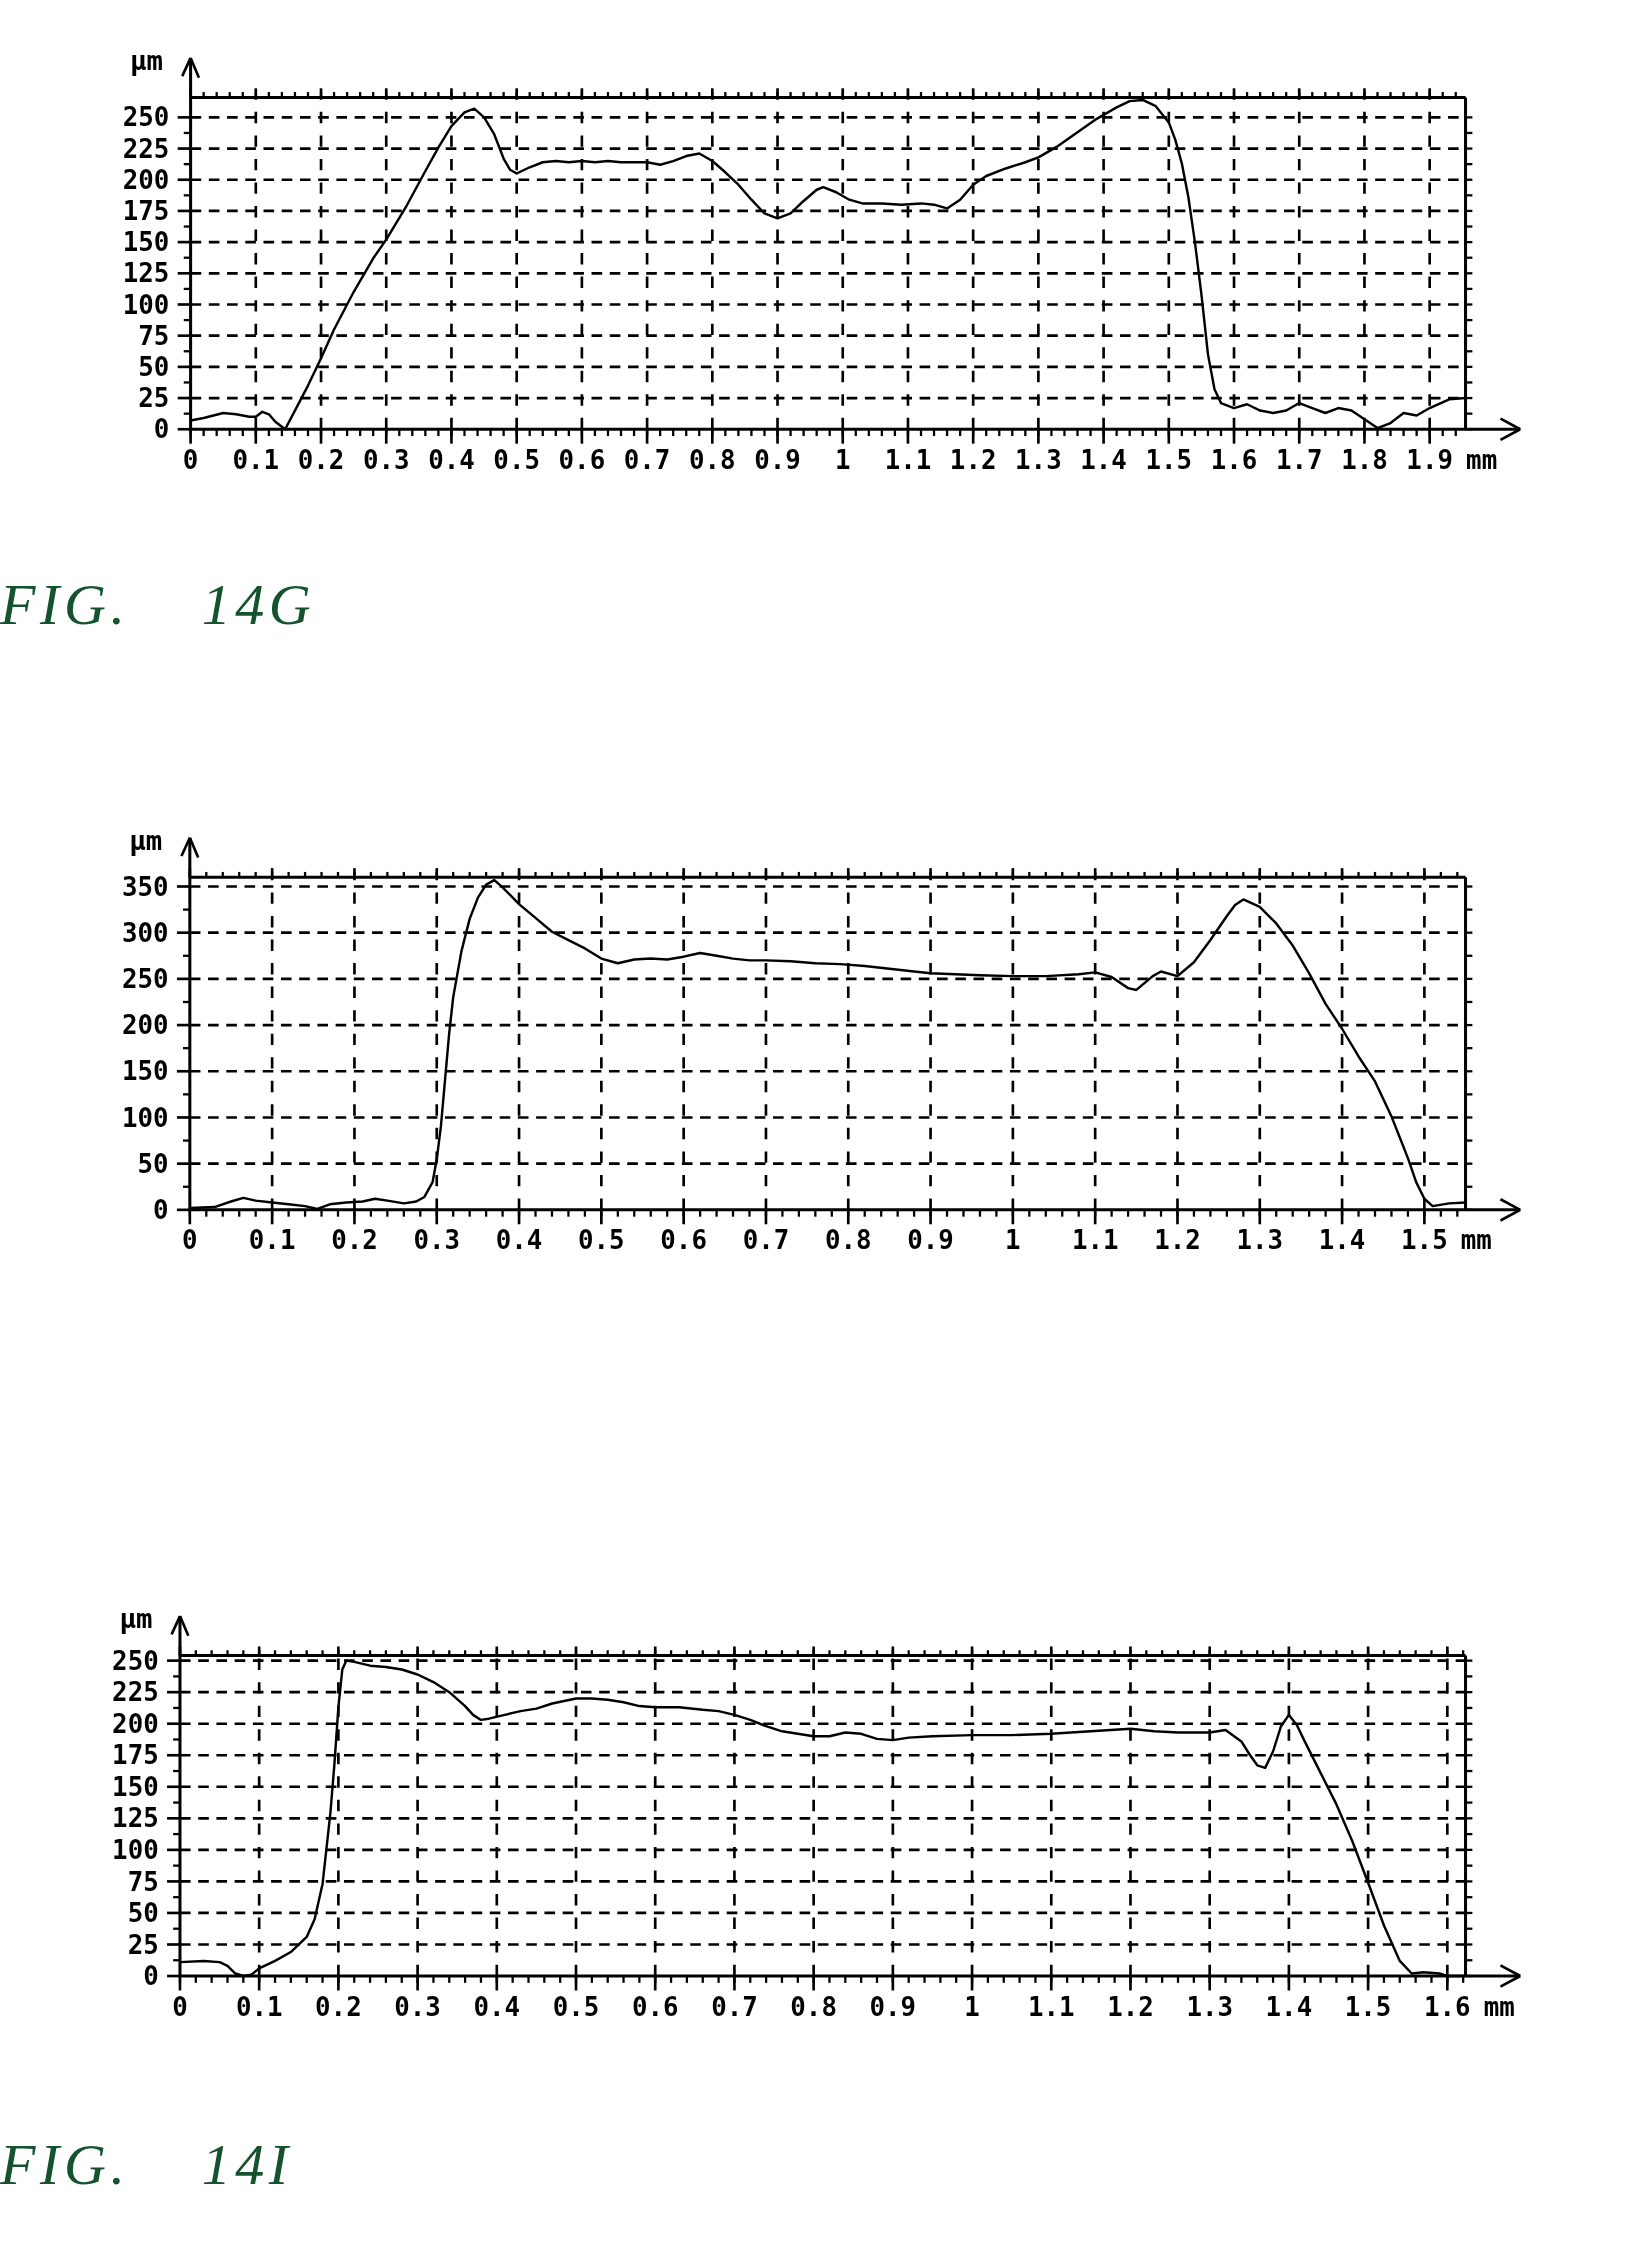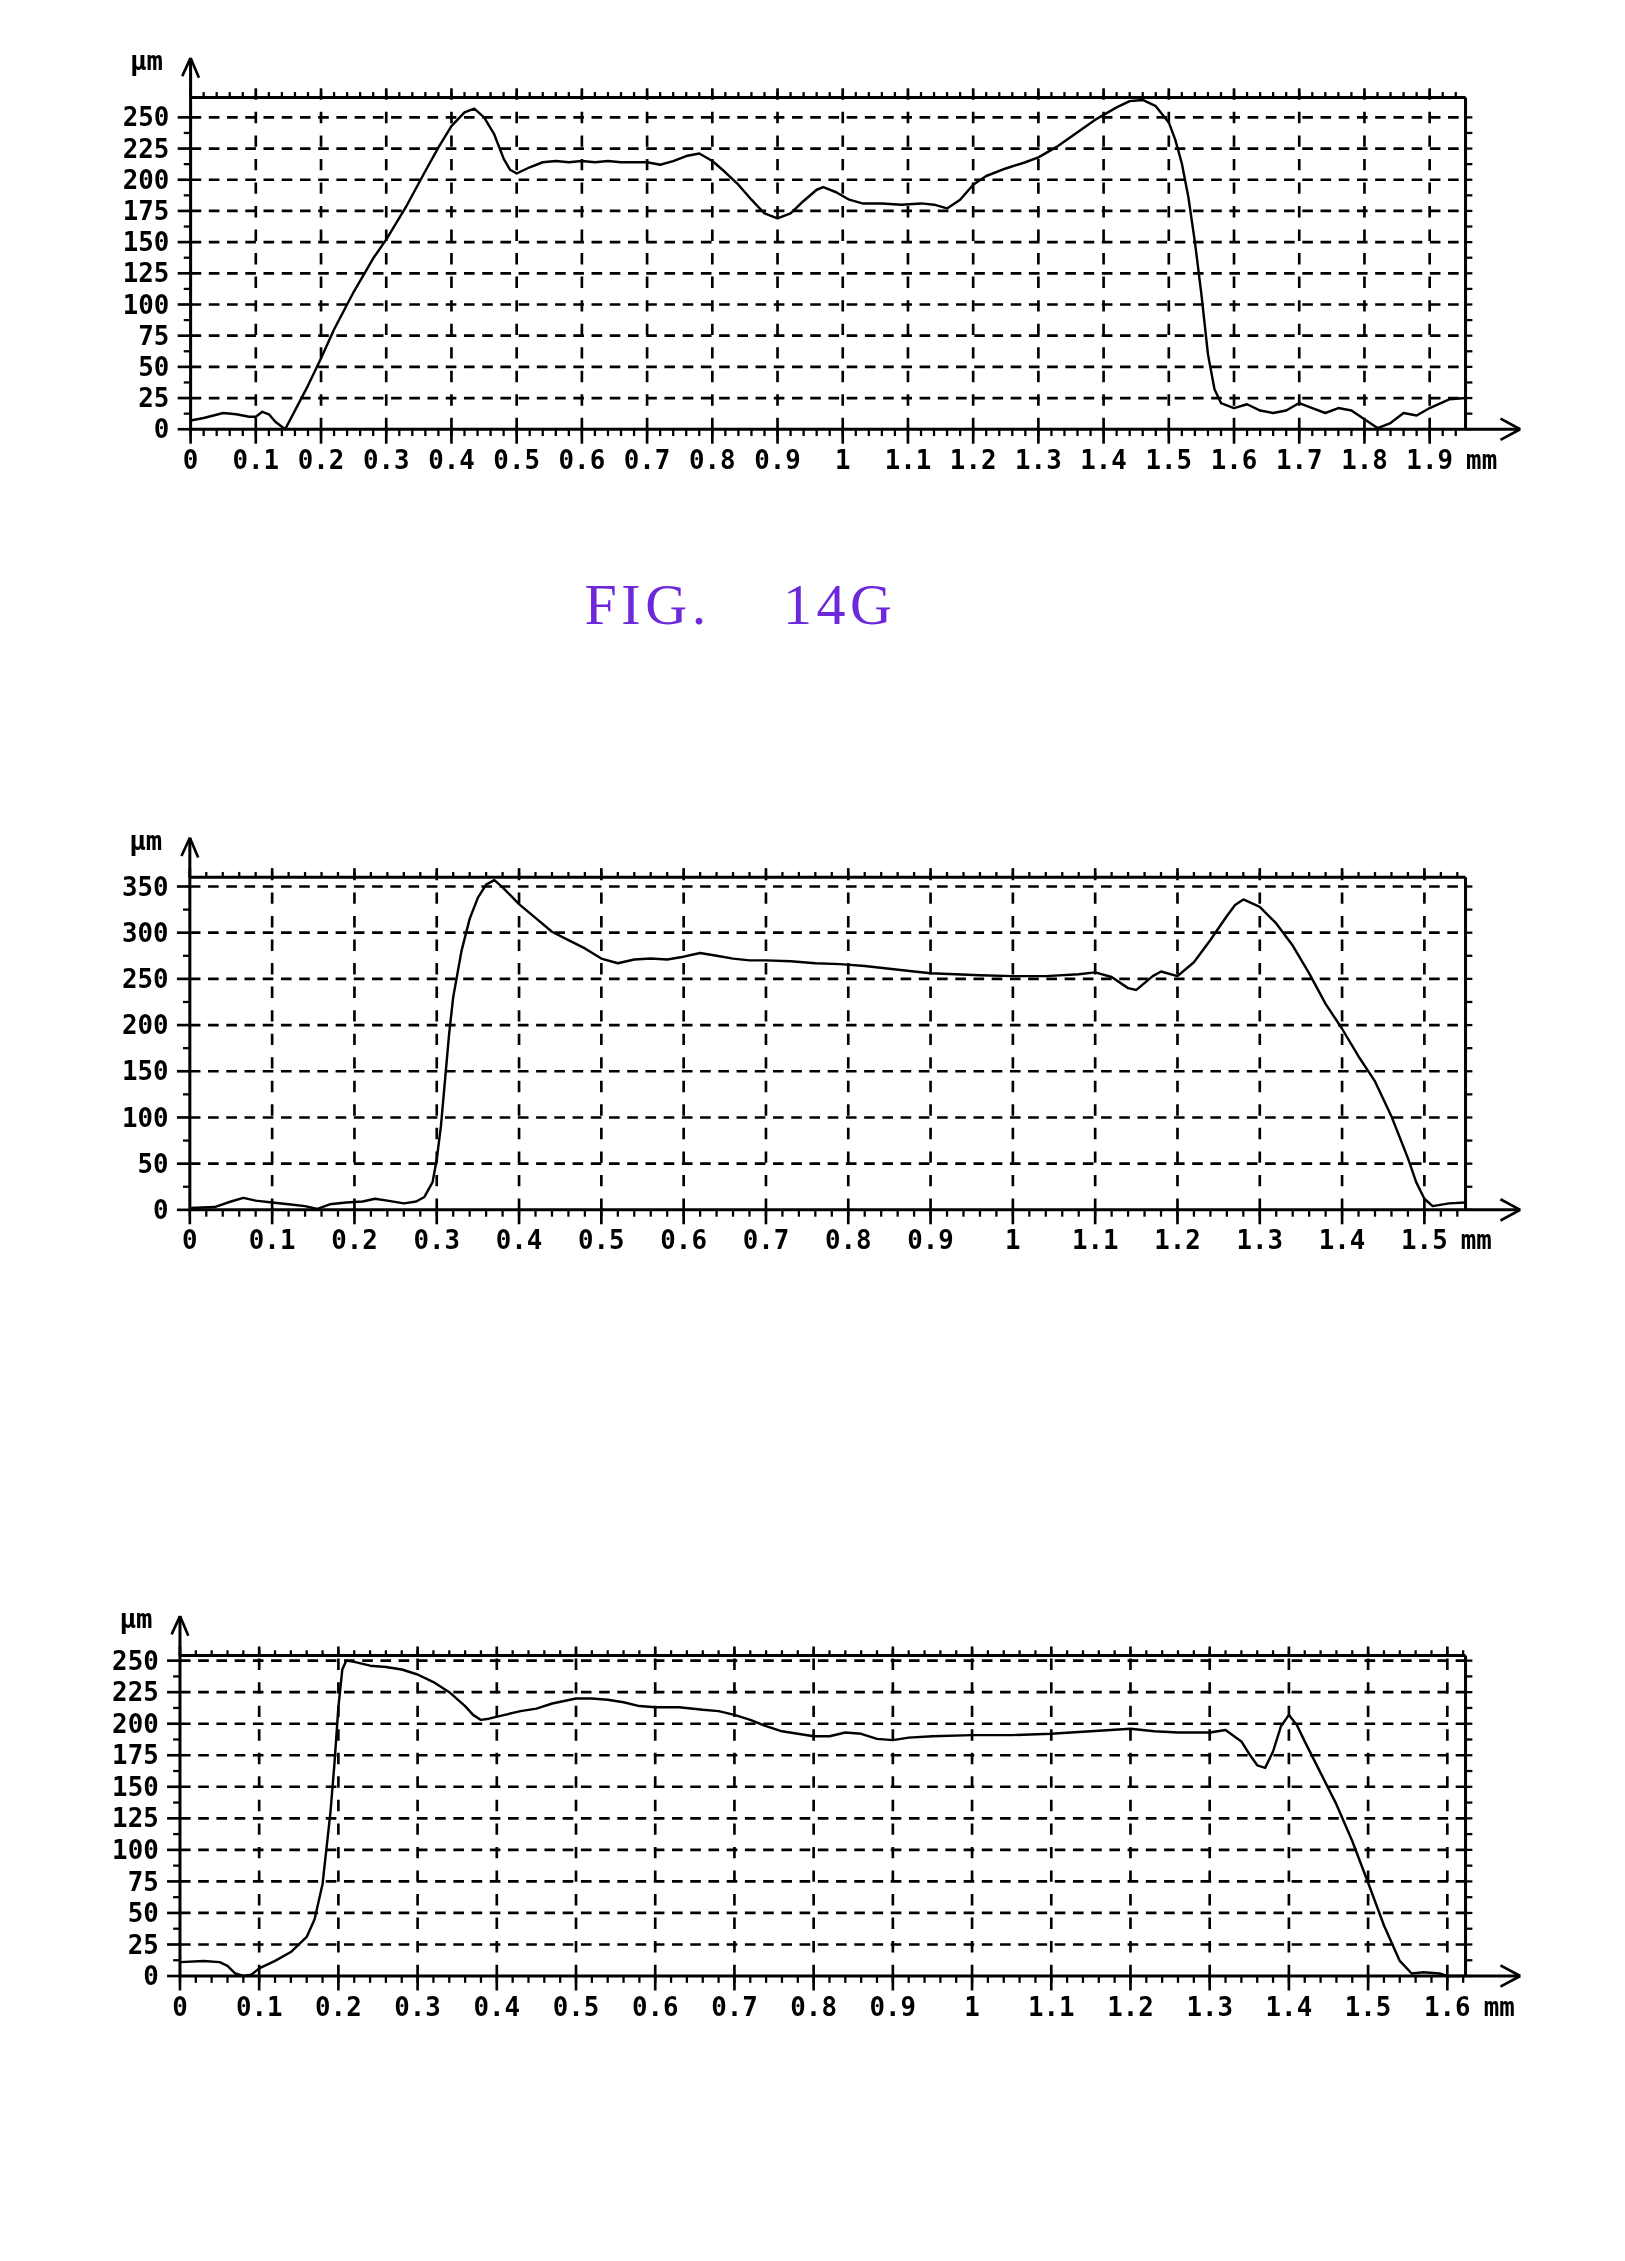--- a/index.html
+++ b/index.html
@@ -7,26 +7,26 @@
     position:relative;
     width:1625px;height:2261px;
     background:#ffffff;
     font-family:"DejaVu Sans Mono", monospace;
     overflow:hidden;
   }
   #figure-svg{position:absolute;left:0;top:0;}
   .fig-caption{
     position:absolute;
     left:0;width:1481px;
-    text-align:center;
     font-family:"Liberation Serif", serif;
+    font-style:italic;
     font-size:58px;
     letter-spacing:4.6px;
     word-spacing:53px;
-    color:#6d28d9;
+    color:#14532d;
     line-height:1;
     white-space:pre;
   }
   #caption-1{top:576px;}
   #caption-2{top:1364px;}
   #caption-3{top:2136px;}
 </style>
 </head>
 <body>
 
@@ -959,14 +959,15 @@
       <line x1="1930" y1="2228.181102362205" x2="1939" y2="2228.181102362205" stroke="#000000" stroke-width="3"></line>
       <line x1="1930" y1="2207.4133858267714" x2="1939" y2="2207.4133858267714" stroke="#000000" stroke-width="3"></line>
       <line x1="1930" y1="2186.6456692913384" x2="1939" y2="2186.6456692913384" stroke="#000000" stroke-width="3"></line>
       <text x="179" y="2144" fill="#000000" font-size="36" font-weight="700" font-family="&quot;DejaVu Sans Mono&quot;, monospace" text-anchor="middle">µm</text>
       <polyline points="237.0,2583.7 268.3,2582.1 289.2,2583.7 299.6,2588.7 310.0,2598.7 320.5,2602.0 330.9,2600.3 341.3,2592.0 362.2,2582.1 383.0,2570.4 403.9,2550.5 414.3,2527.2 424.8,2480.7 435.2,2386.0 440.4,2322.9 445.6,2248.1 450.8,2198.3 456.1,2186.6 466.5,2188.3 487.4,2193.3 508.2,2195.0 529.1,2198.3 549.9,2204.9 570.8,2214.9 591.7,2228.2 612.5,2246.5 623.0,2258.1 633.4,2264.7 643.8,2263.1 664.7,2258.1 685.5,2253.1 706.4,2249.8 727.3,2243.1 758.6,2236.5 779.4,2236.5 800.3,2238.1 821.2,2241.5 842.0,2246.5 862.9,2248.1 894.2,2248.1 925.5,2251.4 946.3,2253.1 967.2,2258.1 988.1,2264.7 1008.9,2273.0 1029.8,2279.7 1050.6,2283.0 1071.5,2286.3 1092.4,2286.3 1113.2,2281.3 1134.1,2283.0 1155.0,2289.7 1175.8,2291.3 1196.7,2288.0 1228.0,2286.3 1280.1,2284.7 1332.3,2284.7 1384.4,2283.0 1436.6,2279.7 1488.8,2276.4 1520.0,2279.7 1551.3,2281.3 1593.1,2281.3 1613.9,2278.0 1634.8,2293.0 1645.2,2309.6 1655.7,2324.5 1666.1,2327.9 1676.5,2306.3 1687.0,2273.0 1697.4,2258.1 1707.8,2271.4 1718.2,2293.0 1739.1,2334.5 1760.0,2376.0 1780.8,2424.2 1801.7,2479.1 1822.6,2535.5 1843.4,2582.1 1859.1,2598.7 1874.7,2597.0 1895.6,2598.7 1906.0,2602.0 1930.0,2602.0" fill="none" stroke="#000000" stroke-width="3.2" stroke-linejoin="round"></polyline>
     </svg>
 
   <div class="fig-caption" id="caption-1">FIG. 14G</div>
 
 
+  <div class="fig-caption" id="caption-3">FIG. 14I</div>
 </div>
 
 
 </body></html>

